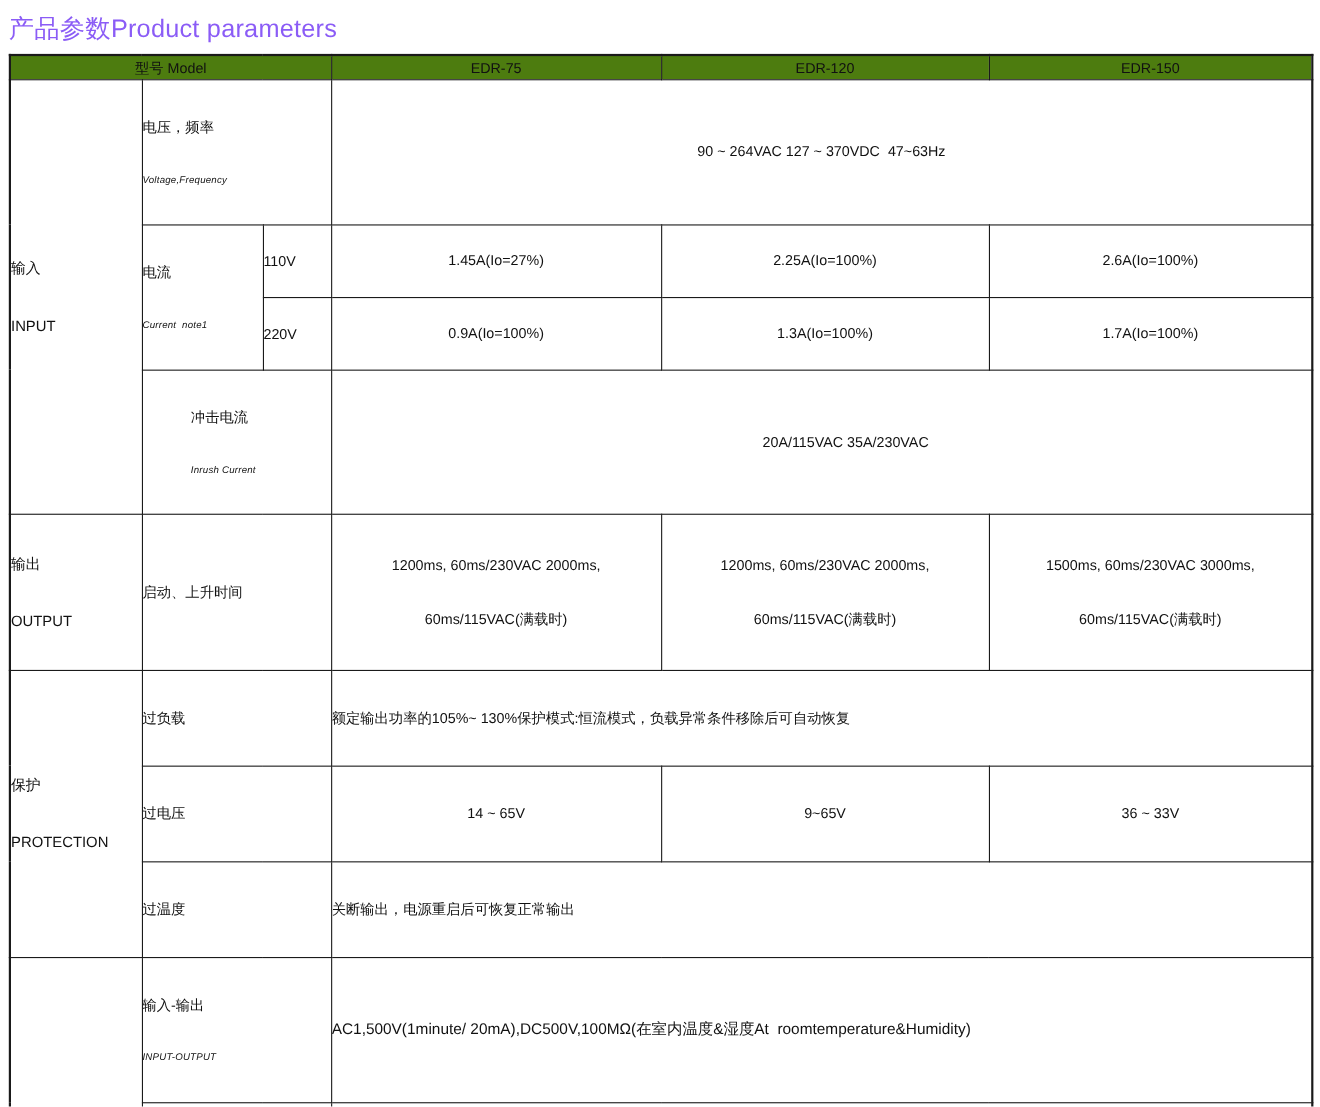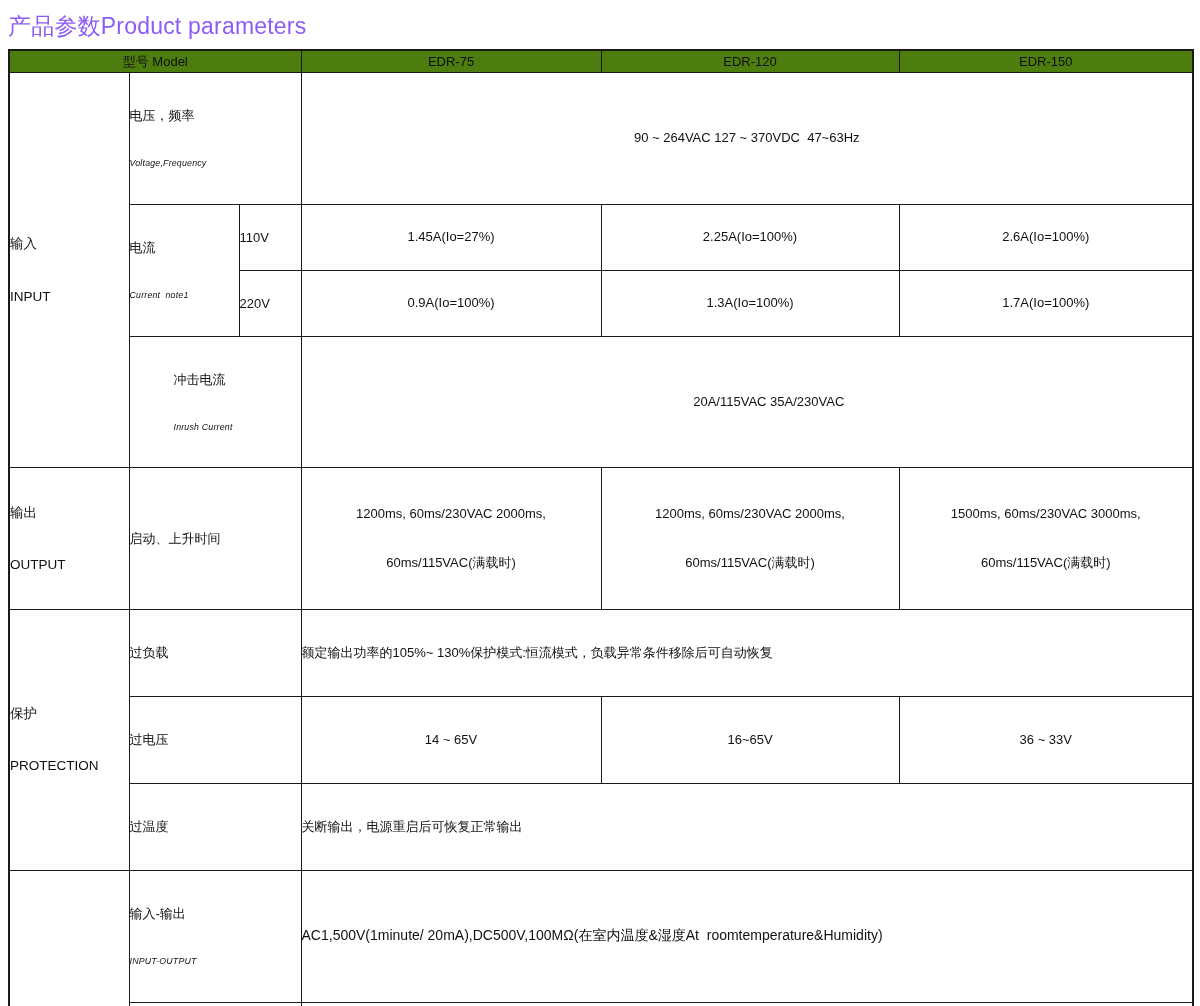--- a/index.html
+++ b/index.html
@@ -130,21 +130,21 @@
     <td colspan="2" class="plabel">
       <div class="pcn">过负载</div>
     </td>
     <td colspan="3" class="val pad38">额定输出功率的105%~ 130%保护模式:恒流模式，负载异常条件移除后可自动恢复</td>
   </tr>
   <tr class="h22">
     <td colspan="2" class="plabel">
       <div class="pcn">过电压</div>
     </td>
     <td class="val center">14 ~ 65V</td>
-    <td class="val center">16~65V</td>
+    <td class="val center">9~65V</td>
     <td class="val center">36 ~ 33V</td>
   </tr>
   <tr class="h22">
     <td colspan="2" class="plabel">
       <div class="pcn">过温度</div>
     </td>
     <td colspan="3" class="val pad130">关断输出，电源重启后可恢复正常输出</td>
   </tr>
   <tr class="h27">
     <td rowspan="3" class="group red">

